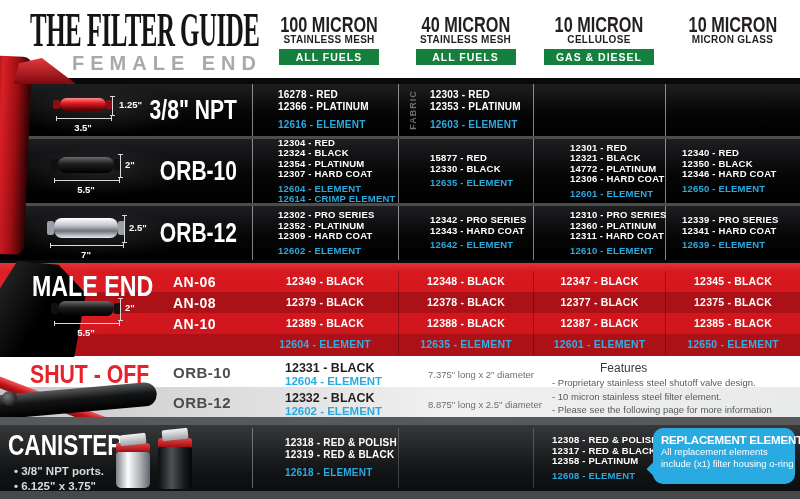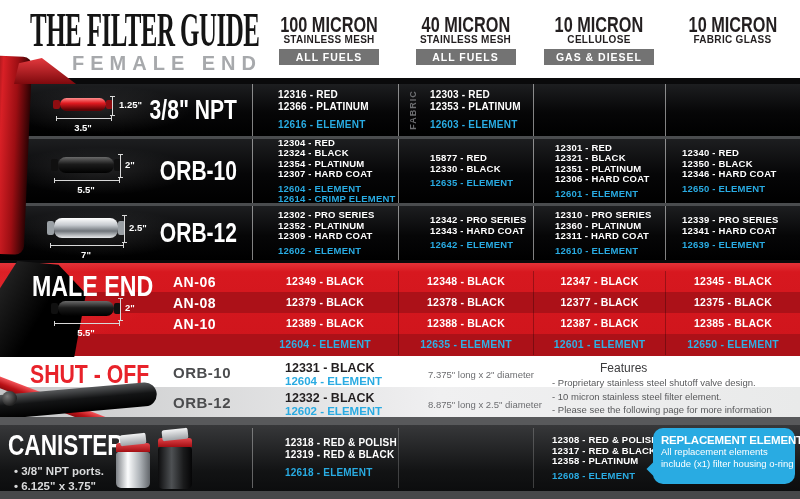--- a/index.html
+++ b/index.html
@@ -12,39 +12,39 @@
   .hdr-title{position:absolute;left:30px;top:2px;font-size:48px;font-weight:800;color:#141414;font-family:Liberation Serif, serif;}
   .hdr-title .cx{transform:scaleX(.52);transform-origin:left center;letter-spacing:-1px;}
   .hdr-sub{position:absolute;left:72px;top:52px;font-size:20px;font-weight:700;
            color:#a7a9ac;letter-spacing:6px;}
   .chead{position:absolute;top:14px;text-align:center;color:#231f20;}
   .ch0{left:260px;width:138px}.ch1{left:398px;width:135px}
   .ch2{left:533px;width:132px}.ch3{left:665px;width:135px}
   .cmic{display:inline-block;transform:scaleX(.74);transform-origin:center;
         font-size:22px;font-weight:800;line-height:22px;}
   .media{font-size:10px;font-weight:700;letter-spacing:.3px;margin-top:-2px;}
-  .badge{display:inline-block;background:#737373;color:#fff;font-size:10.5px;font-weight:700;
+  .badge{display:inline-block;background:#15803d;color:#fff;font-size:10.5px;font-weight:700;
          letter-spacing:1px;padding:2px 12px;margin-top:4px;min-width:100px;box-sizing:border-box;}
 
   
   .sec-female{position:absolute;left:0;top:78px;width:800px;height:185px;background:#0a0a0b;}
   .frow{position:absolute;left:0;width:800px;display:flex;
         background:linear-gradient(180deg,#1d1e20,#060607 55%,#000);}
   .fr0{top:6px;height:52px}.fr1{top:61px;height:64px}.fr2{top:128px;height:54px}
   .fgap{position:absolute;left:0;width:800px;height:3px;background:#4a4c4e;}
   .g0{top:58px}.g1{top:125px}
   .rlabel{position:relative;width:252px;box-sizing:border-box;
           background:radial-gradient(ellipse 130px 34px at 100px 50%,rgba(255,255,255,.10),transparent 70%);}
   .biglabel{position:absolute;right:15px;top:50%;transform:translateY(-50%);}
   .biglabel .cx{font-size:27px;font-weight:800;color:#fff;transform:scaleX(.78);
                 transform-origin:right center;}
   .cell{display:flex;flex-direction:column;justify-content:center;box-sizing:border-box;
         border-left:1px solid rgba(255,255,255,.5);position:relative;}
   .c0{width:146px;padding-left:25px}.c1{width:135px;padding-left:31px}
-  .c2{width:132px;padding-left:21px}.c3{width:135px;padding-left:16px}
+  .c2{width:132px;padding-left:36px}.c3{width:135px;padding-left:16px}
   .part{color:#fff;font-weight:700;font-size:9.5px;line-height:10.5px;letter-spacing:.2px;white-space:nowrap;}
   .element{color:#29abe2;font-weight:700;font-size:9.5px;line-height:10.5px;letter-spacing:.2px;white-space:nowrap;}
   .elgrp{margin-top:4px;}
   .airy .part,.airy .element{font-size:10px;line-height:12px}
   .airy .elgrp{margin-top:6px}
   .fabric{position:absolute;left:9px;top:50%;transform:translateY(-50%) rotate(180deg);
           writing-mode:vertical-rl;color:#6d6e71;font-size:9px;font-weight:700;letter-spacing:1px;}
 
   
   .fig{position:absolute;}
@@ -164,39 +164,39 @@
       <div class="media">STAINLESS MESH</div>
       <div class="badge">ALL FUELS</div>
     </div>
     <div class="chead ch2">
       <div><span class="cmic">10 MICRON</span></div>
       <div class="media">CELLULOSE</div>
       <div class="badge">GAS &amp; DIESEL</div>
     </div>
     <div class="chead ch3">
       <div><span class="cmic">10 MICRON</span></div>
-      <div class="media">FABRIC GLASS</div>
+      <div class="media">MICRON GLASS</div>
     </div>
   </div>
 
   <div class="sec-female">
 
     <div class="frow fr0">
       <div class="rlabel">
         <div class="fig" style="left:60px;top:14px">
           <div class="fbody red" style="width:46px;height:13px"></div>
           <div class="vline" style="left:50px;top:-2px;height:18px"></div>
           <div class="dimtext" style="left:59px;top:1px">1.25"</div>
           <div class="hline" style="left:-4px;top:18px;width:54px"></div>
           <div class="dimtext" style="left:-4px;top:24px;width:54px;text-align:center">3.5"</div>
         </div>
         <div class="biglabel"><span class="cx">3/8" NPT</span></div>
       </div>
       <div class="cell c0 airy">
-        <div class="part">12316 - RED</div>
+        <div class="part">16278 - RED</div>
         <div class="part">12366 - PLATINUM</div>
         <div class="elgrp">
             <div class="element">12616 - ELEMENT</div>
           </div>
       </div>
       <div class="cell c1 airy">
         <div class="fabric">FABRIC</div>
         <div class="part">12303 - RED</div>
         <div class="part">12353 - PLATINUM</div>
         <div class="elgrp">
@@ -232,21 +232,21 @@
       <div class="cell c1">
         <div class="part">15877 - RED</div>
         <div class="part">12330 - BLACK</div>
         <div class="elgrp">
             <div class="element">12635 - ELEMENT</div>
           </div>
       </div>
       <div class="cell c2">
         <div class="part">12301 - RED</div>
         <div class="part">12321 - BLACK</div>
-        <div class="part">12351 - PLATINUM</div>
+        <div class="part">14772 - PLATINUM</div>
         <div class="part">12306 - HARD COAT</div>
         <div class="elgrp">
             <div class="element">12601 - ELEMENT</div>
           </div>
       </div>
       <div class="cell c3">
         <div class="part">12340 - RED</div>
         <div class="part">12350 - BLACK</div>
         <div class="part">12346 - HARD COAT</div>
         <div class="elgrp">

